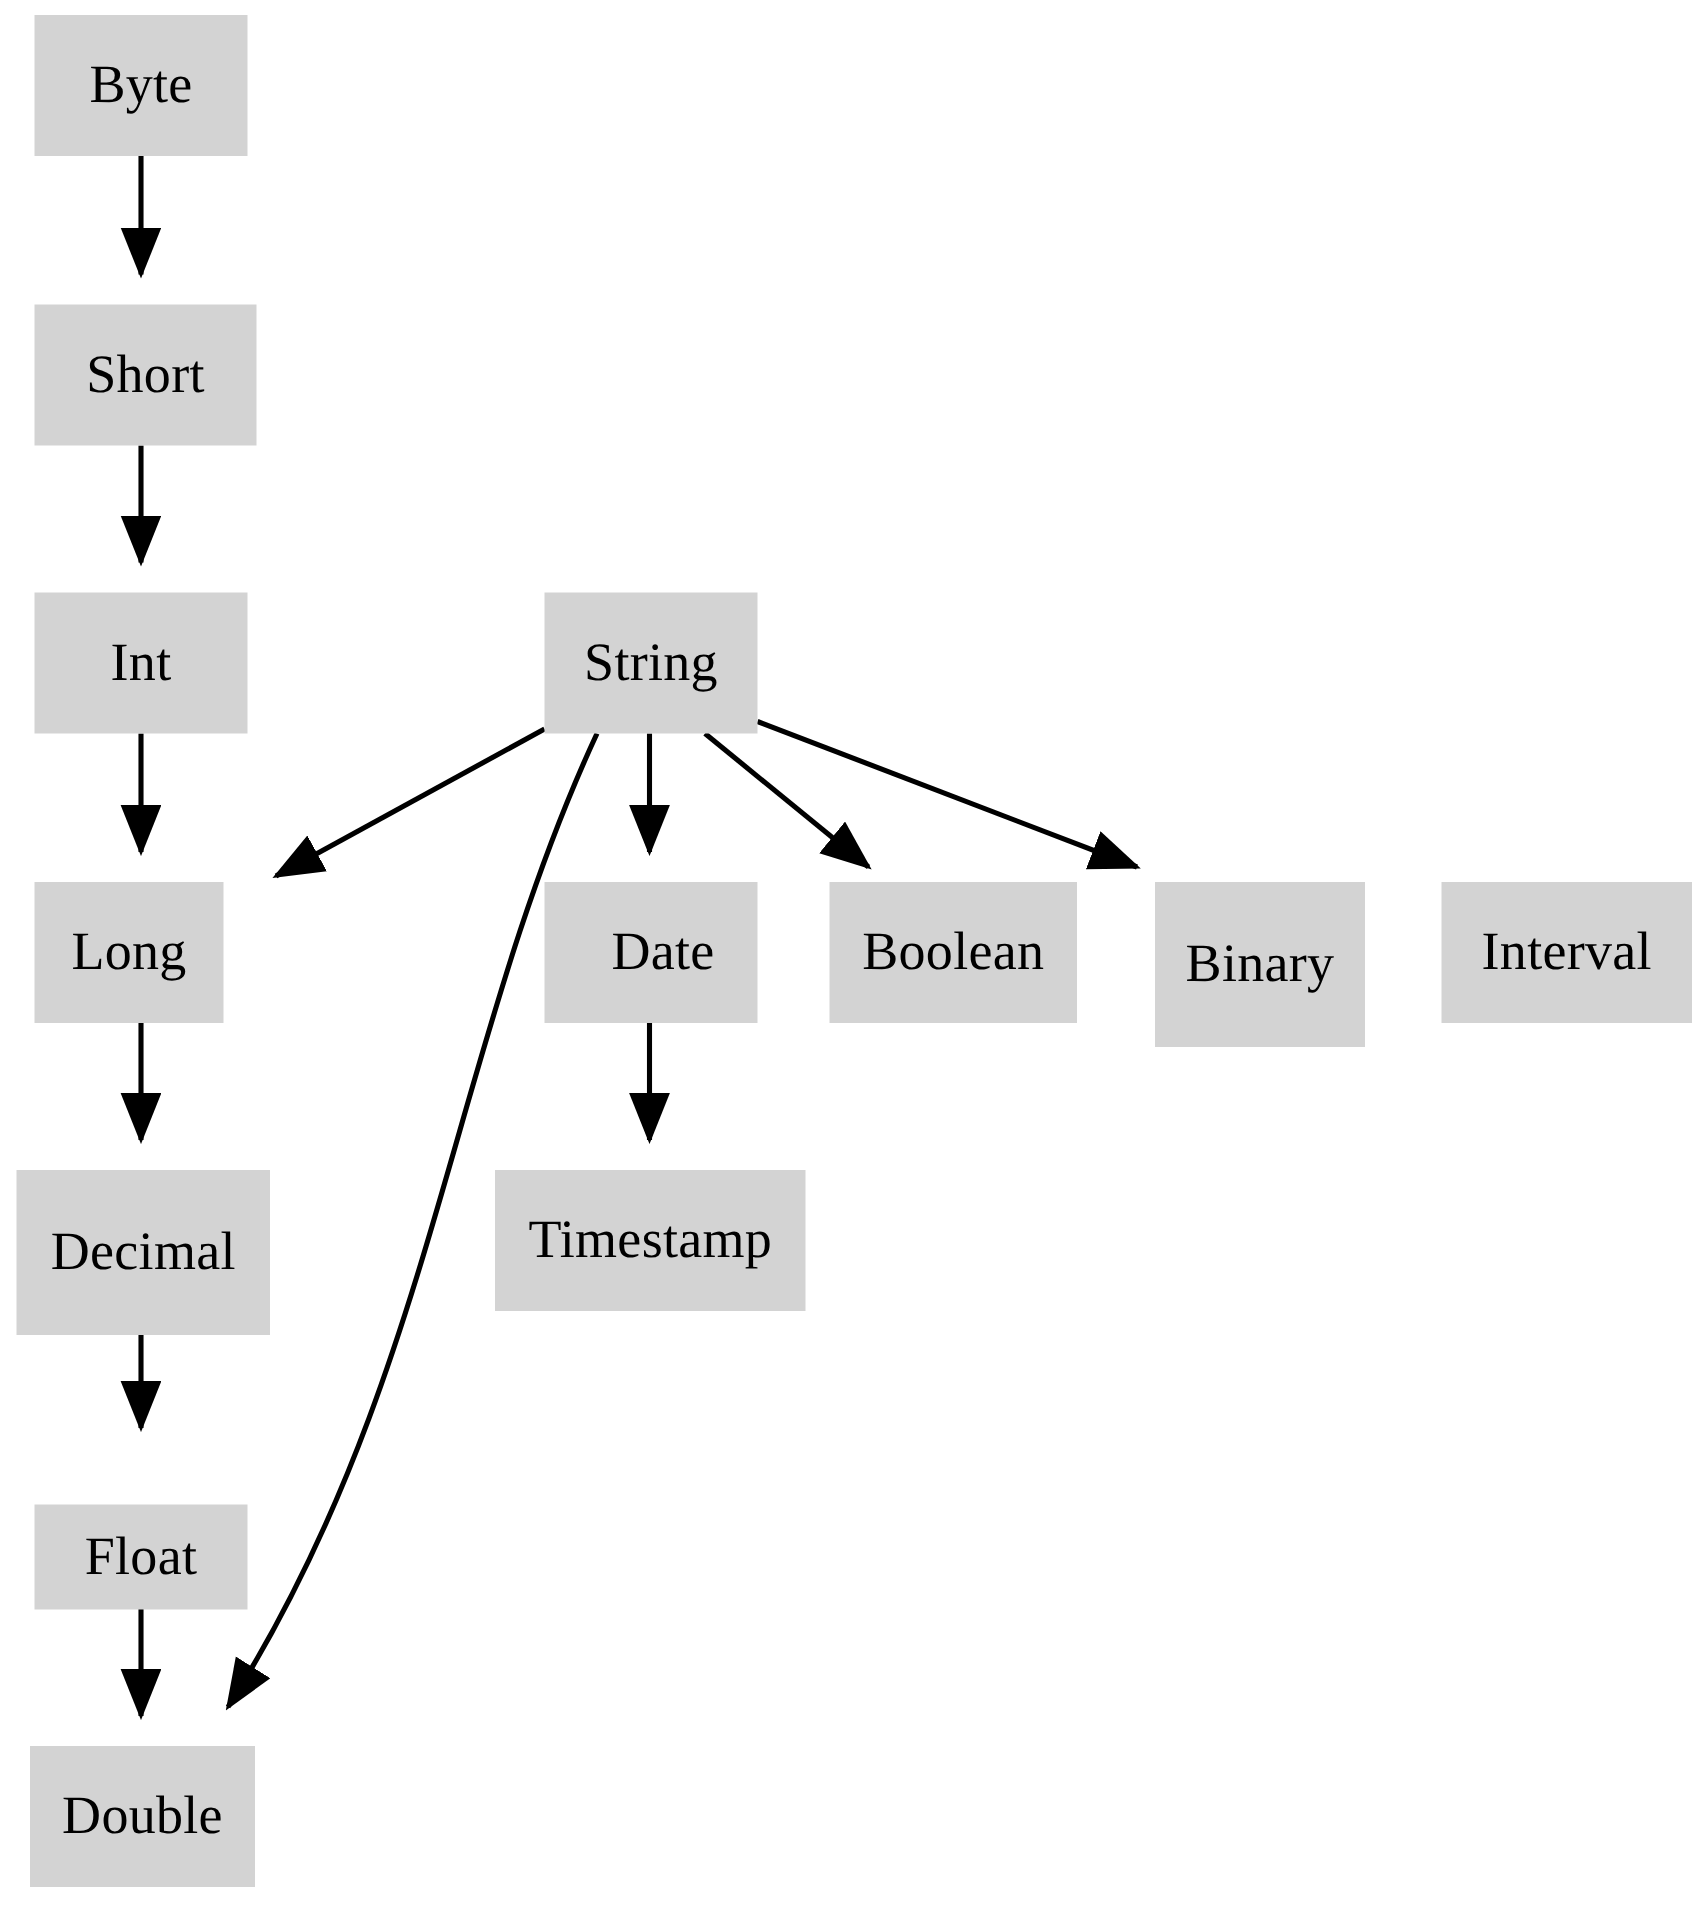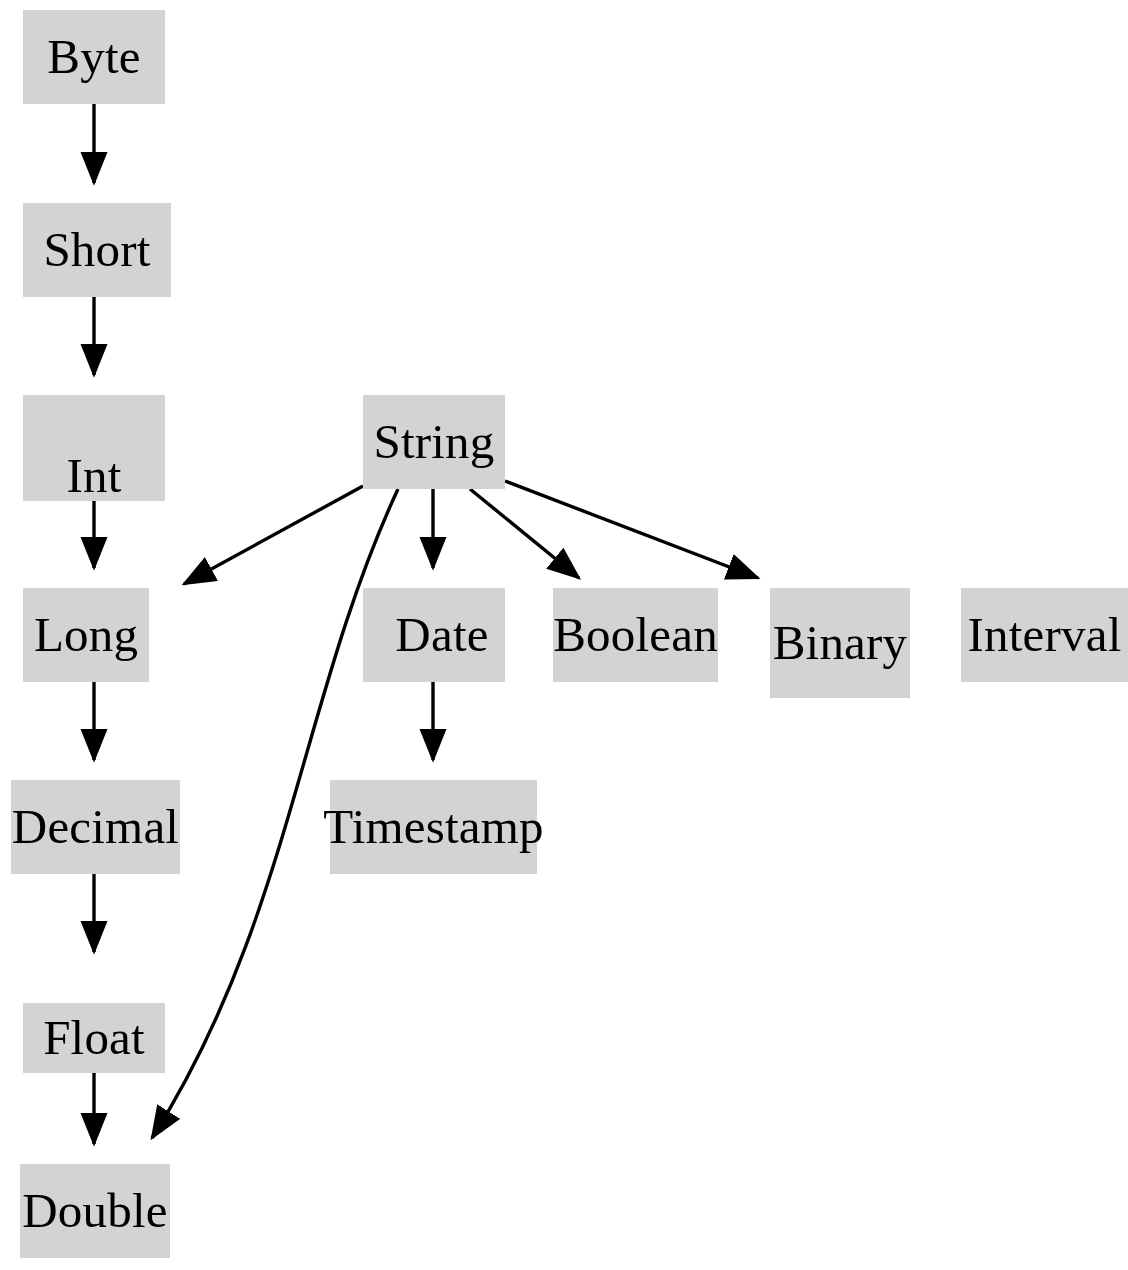--- a/index.html
+++ b/index.html
@@ -25,21 +25,21 @@
     pointer-events: none;
   }
   .node {
     position: absolute;
     box-sizing: border-box;
     background: #d3d3d3;
     display: flex;
     align-items: center;
     justify-content: center;
     color: #000000;
-    font-size: 49px;
+    font-size: 36px;
     font-weight: normal;
     line-height: 1;
     white-space: nowrap;
     letter-spacing: 0.2px;
   }
   .node-label {
     display: block;
     transform: translateY(-1px);
   }
 </style>
@@ -70,27 +70,27 @@
       </g>
   </svg>
 
   <div id="node-layer">
       <div class="node" style="left: 23px; top: 10px; width: 142px; height: 94px; background: rgb(211, 211, 211); color: rgb(0, 0, 0);">
         <span class="node-label">Byte</span>
       </div>
       <div class="node" style="left: 23px; top: 203px; width: 148px; height: 94px; background: rgb(211, 211, 211); color: rgb(0, 0, 0);">
         <span class="node-label">Short</span>
       </div>
-      <div class="node" style="left: 23px; top: 395px; width: 142px; height: 106px; background: rgb(211, 211, 211); color: rgb(0, 0, 0); align-items: flex-end;">
+      <div class="node" style="left: 23px; top: 395px; width: 142px; height: 94px; background: rgb(211, 211, 211); color: rgb(0, 0, 0);">
         <span class="node-label">Int</span>
       </div>
       <div class="node" style="left: 23px; top: 588px; width: 126px; height: 94px; background: rgb(211, 211, 211); color: rgb(0, 0, 0);">
         <span class="node-label">Long</span>
       </div>
-      <div class="node" style="left: 11px; top: 780px; width: 169px; height: 94px; background: rgb(211, 211, 211); color: rgb(0, 0, 0);">
+      <div class="node" style="left: 11px; top: 780px; width: 169px; height: 110px; background: rgb(211, 211, 211); color: rgb(0, 0, 0);">
         <span class="node-label">Decimal</span>
       </div>
       <div class="node" style="left: 23px; top: 972px; width: 142px; height: 70px; background: rgb(211, 211, 211); color: rgb(0, 0, 0); margin-top: 31px;">
         <span class="node-label">Float</span>
       </div>
       <div class="node" style="left: 20px; top: 1164px; width: 150px; height: 94px; background: rgb(211, 211, 211); color: rgb(0, 0, 0);">
         <span class="node-label">Double</span>
       </div>
       <div class="node" style="left: 363px; top: 395px; width: 142px; height: 94px; background: rgb(211, 211, 211); color: rgb(0, 0, 0);">
         <span class="node-label">String</span>

